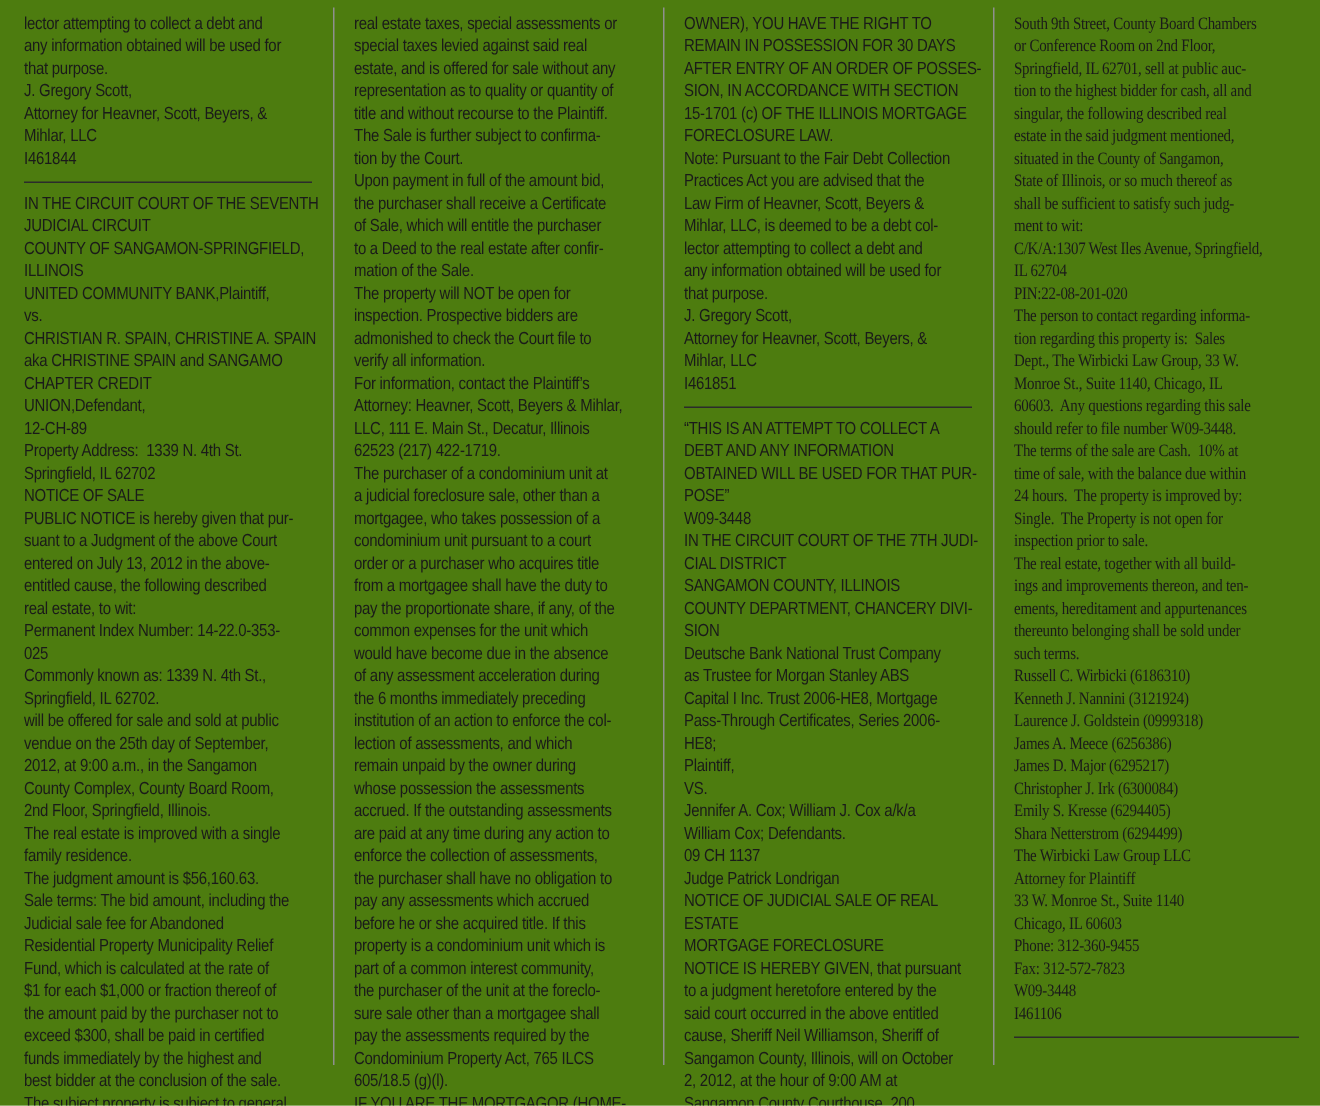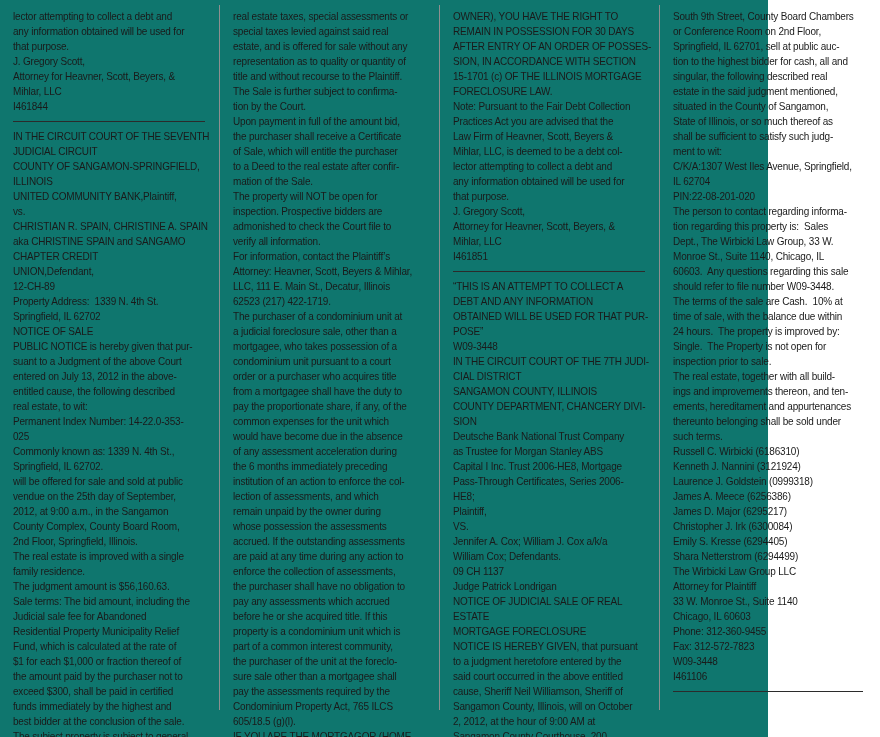--- a/index.html
+++ b/index.html
@@ -8,37 +8,39 @@
     background: #ffffff;
   }
   body {
     width: 880px;
     height: 737px;
     overflow: hidden;
     font-family: "Liberation Sans", "DejaVu Sans", sans-serif;
   }
   .page {
     display: flex;
-    width: 768px;
+    width: 880px;
     height: 737px;
     box-sizing: border-box;
     padding-top: 5px;
-    background: #0f766e;
+    background: #4d7c0f;
+    justify-content: flex-end;
   }
   .column {
     box-sizing: border-box;
     width: 220px;
     height: 705px;
     padding: 3px 10px 0 13px;
     border-right: 1px solid #8f8f8f;
     overflow: visible;
   }
   .column:last-child {
     border-right: none;
     width: 217px;
+    font-family: Liberation Serif, serif;
   }
   .line {
     font-size: 11.6px;
     line-height: 15px;
     height: 15px;
     letter-spacing: -0.2px;
     color: #1a1a1a;
     white-space: pre;
     transform: scaleX(0.86);
     transform-origin: left top;

